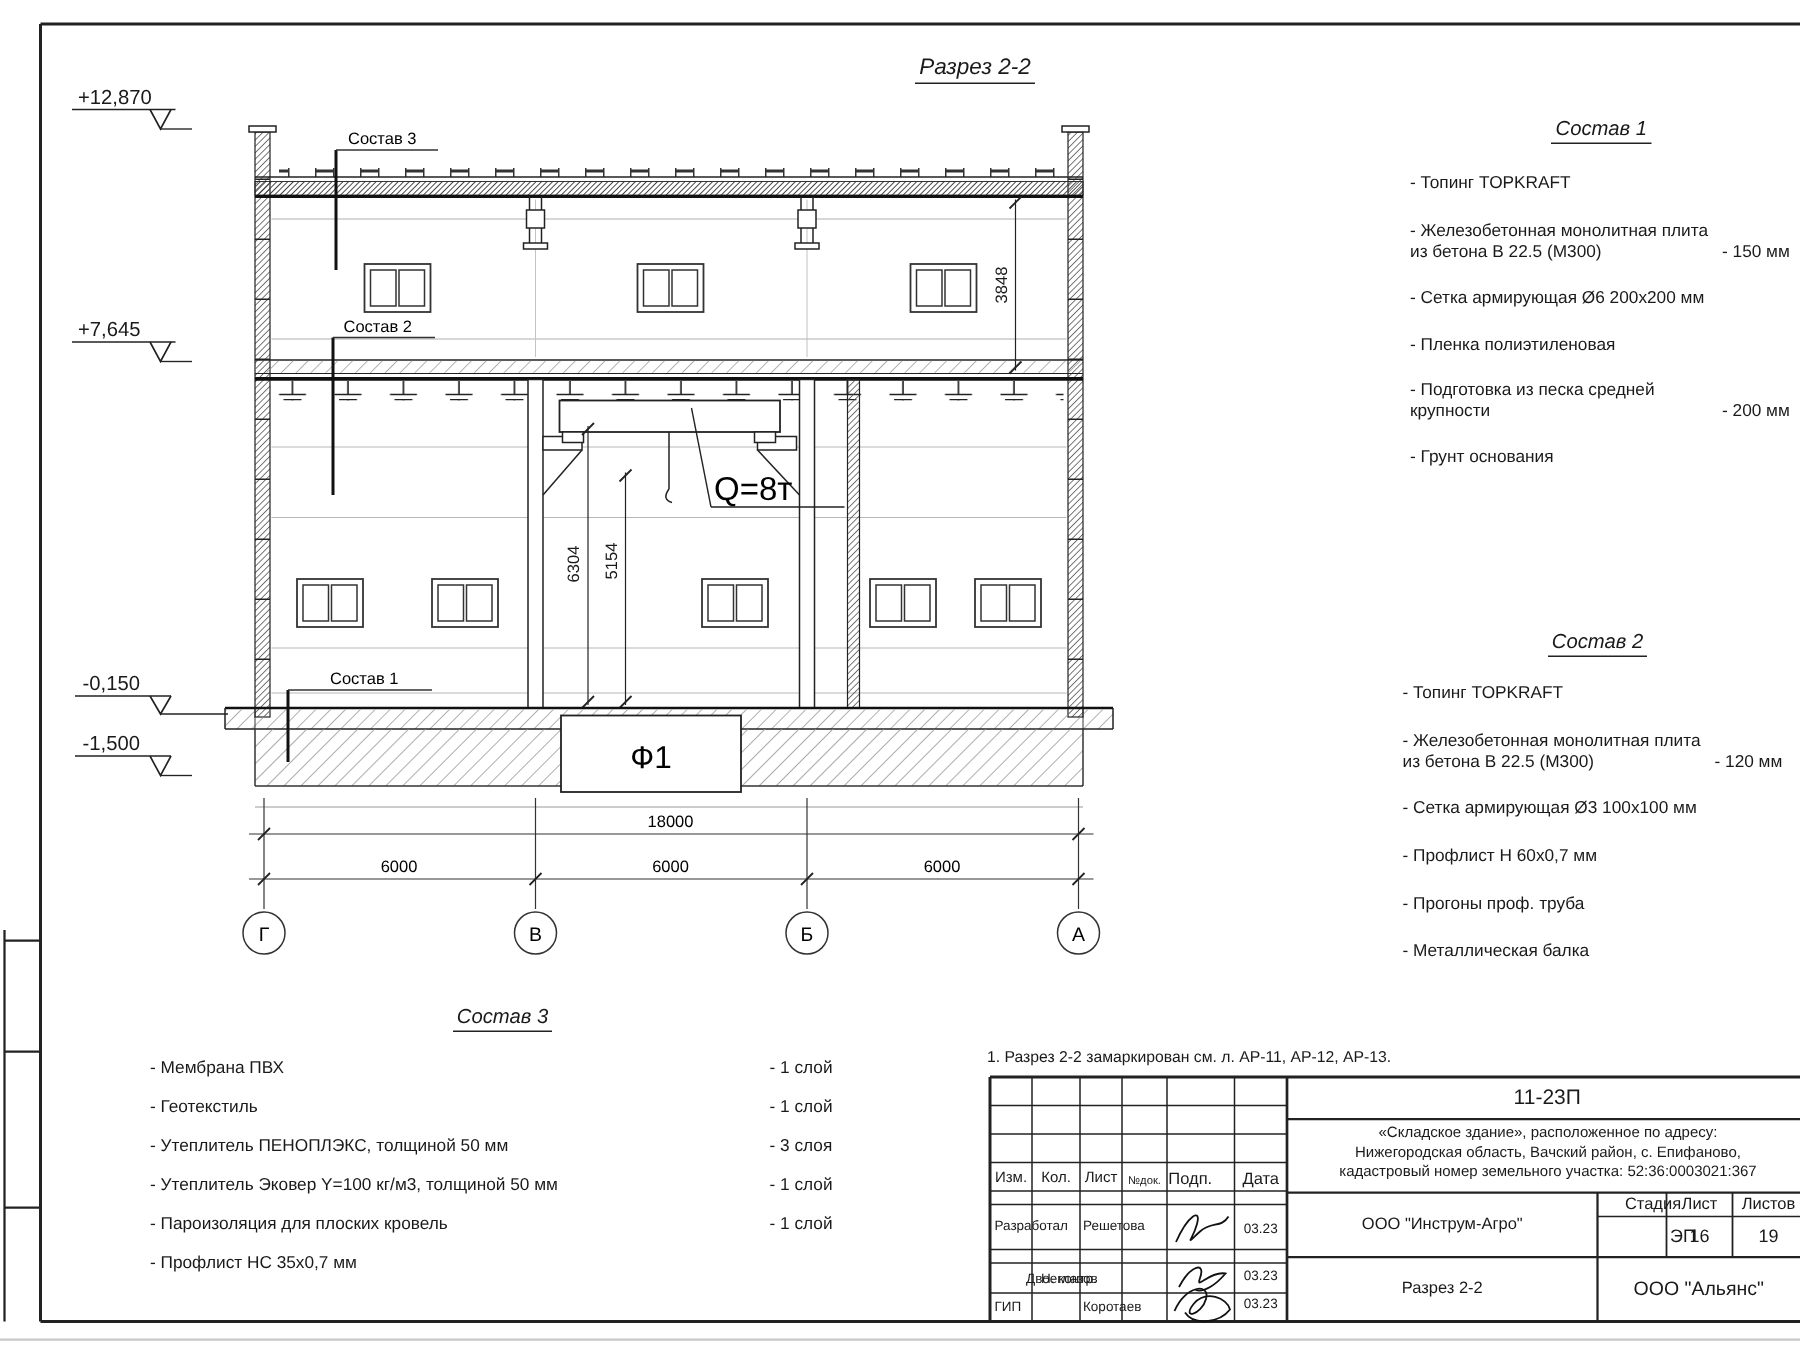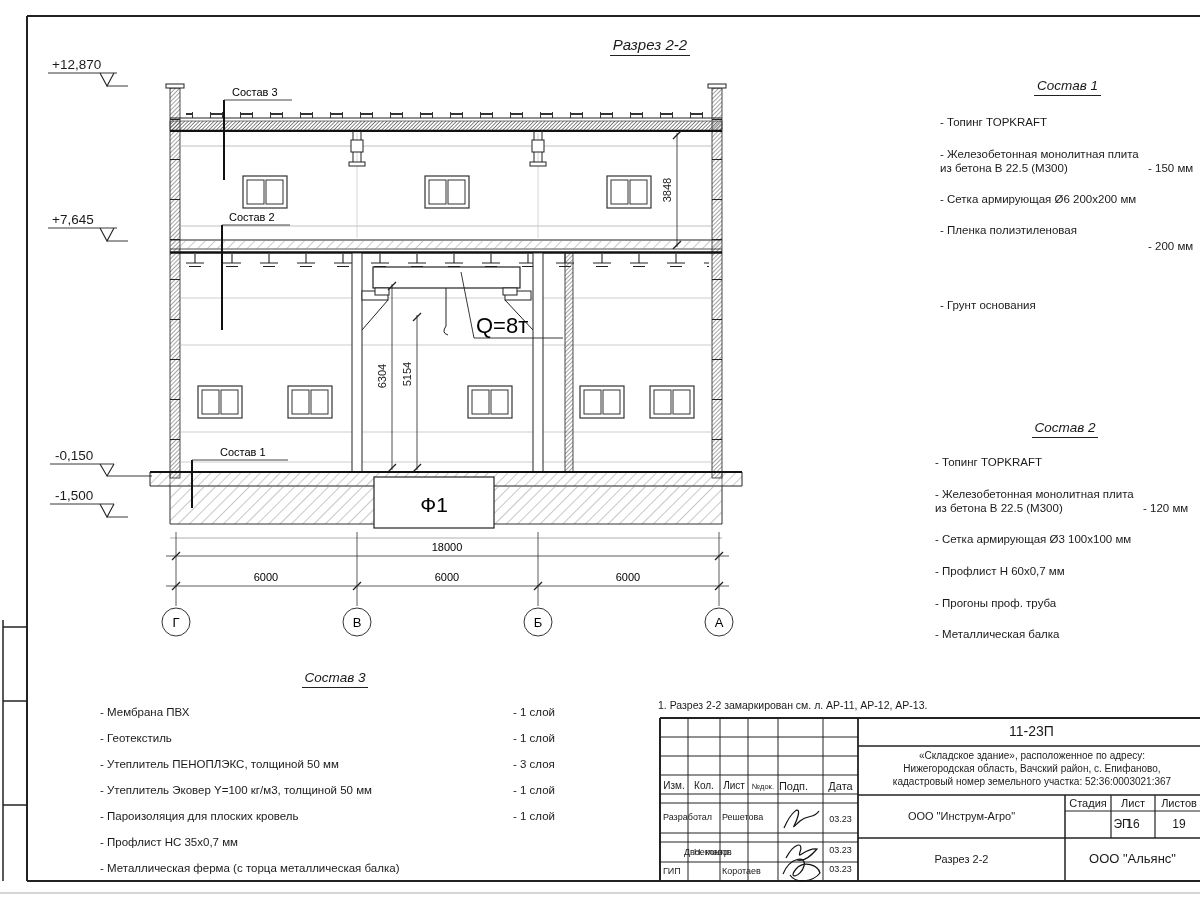--- a/index.html
+++ b/index.html
@@ -296,21 +296,22 @@
   <span class="uln it" style="font-size:15px;">Разрез 2-2</span>
 </div>
 
 <div id="sostav1" class="mlist" style="left:935px;top:78px;width:265px;height:245px;">
   <div class="ltitle"><span class="uln">Состав 1</span></div>
   <div class="mitem" style="top:37px"><span class="mtext">- Топинг TOPKRAFT</span><span class="mval"></span></div>
   <div class="mitem" style="top:69px"><span class="mtext">- Железобетонная  монолитная плита
   из бетона  В 22.5 (М300)</span><span class="mval">- 150 мм</span></div>
   <div class="mitem" style="top:114px"><span class="mtext">- Сетка армирующая Ø6 200x200 мм</span><span class="mval"></span></div>
   <div class="mitem" style="top:145px"><span class="mtext">- Пленка полиэтиленовая</span><span class="mval"></span></div>
-  <div class="mitem" style="top:175px"><span class="mval">- 200 мм</span></div>
+  <div class="mitem" style="top:175px"><span class="mtext">- Подготовка из песка средней
+  крупности</span><span class="mval">- 200 мм</span></div>
   <div class="mitem" style="top:220px"><span class="mtext">- Грунт основания</span><span class="mval"></span></div>
 </div>
 
 <div id="sostav2" class="mlist" style="left:930px;top:420px;width:270px;height:225px;">
   <div class="ltitle"><span class="uln">Состав 2</span></div>
   <div class="mitem" style="top:35px"><span class="mtext">- Топинг TOPKRAFT</span><span class="mval"></span></div>
   <div class="mitem" style="top:67px"><span class="mtext">- Железобетонная  монолитная плита
   из бетона  В 22.5 (М300)</span><span class="mval">- 120 мм</span></div>
   <div class="mitem" style="top:112px"><span class="mtext">- Сетка армирующая Ø3 100x100 мм</span><span class="mval"></span></div>
   <div class="mitem" style="top:144px"><span class="mtext">- Профлист Н 60x0,7 мм</span><span class="mval"></span></div>
@@ -319,21 +320,20 @@
 </div>
 
 <div id="sostav3" class="mlist" style="left:95px;top:670px;width:480px;height:210px;">
   <div class="ltitle"><span class="uln">Состав 3</span></div>
   <div class="mitem" style="top:35px"><span class="mtext">- Мембрана ПВХ</span><span class="mval">- 1 слой</span></div>
   <div class="mitem" style="top:61px"><span class="mtext">- Геотекстиль</span><span class="mval">- 1 слой</span></div>
   <div class="mitem" style="top:87px"><span class="mtext">- Утеплитель ПЕНОПЛЭКС, толщиной 50 мм</span><span class="mval">- 3 слоя</span></div>
   <div class="mitem" style="top:113px"><span class="mtext">- Утеплитель Эковер Y=100 кг/м3, толщиной 50 мм</span><span class="mval">- 1 слой</span></div>
   <div class="mitem" style="top:139px"><span class="mtext">- Пароизоляция для плоских кровель</span><span class="mval">- 1 слой</span></div>
   <div class="mitem" style="top:165px"><span class="mtext">- Профлист НС 35x0,7 мм</span><span class="mval"></span></div>
-  <div class="mitem" style="top:191px"><span class="mtext">- Металлическая ферма (с торца металлическая балка)</span><span class="mval"></span></div>
 </div>
 
 <div class="t" style="left:658px;top:699px;font-size:10.5px;">1. Разрез 2-2 замаркирован см. л. АР-11, АР-12, АР-13.</div>
 
 <div>
   <div class="t ctr" style="left:858px;width:347px;top:723px;font-size:14px;">11-23П</div>
   <div class="t ctr pre" style="left:862px;width:340px;top:749px;font-size:10px;line-height:13px;">«Складское здание», расположенное по адресу:
 Нижегородская область, Вачский район, с. Епифаново,
 кадастровый номер земельного участка: 52:36:0003021:367</div>
 
@@ -350,21 +350,21 @@
 
   <div class="t tb" style="left:663px;width:57px;top:847px;padding-left:31px;">Н. контр.</div>
   <div class="t tb" style="left:684px;width:55px;top:847px;">Двоеглазов</div>
   <div class="t tb ctr" style="left:823px;width:35px;top:845px;">03.23</div>
 
   <div class="t tb" style="left:663px;width:57px;top:866px;">ГИП</div>
   <div class="t tb" style="left:722px;width:55px;top:866px;">Коротаев</div>
   <div class="t tb ctr" style="left:823px;width:35px;top:864px;">03.23</div>
 
   <div class="t ctr" style="left:858px;width:207px;top:810px;font-size:11px;">ООО "Инструм-Агро"</div>
-  <div class="t ctr" style="left:1065px;width:46px;top:797px;font-size:11px;">Стадия</div>
+  <div class="t ctr" style="left:1065px;width:46px;top:797px;font-size:11px;padding-left:14px;">Стадия</div>
   <div class="t ctr" style="left:1111px;width:44px;top:797px;font-size:11px;">Лист</div>
   <div class="t ctr" style="left:1155px;width:48px;top:797px;font-size:11px;">Листов</div>
   <div class="t ctr" style="left:1065px;width:46px;top:817px;font-size:12px;padding-left:34px;">ЭП</div>
   <div class="t ctr" style="left:1111px;width:44px;top:817px;font-size:12px;">16</div>
   <div class="t ctr" style="left:1155px;width:48px;top:817px;font-size:12px;">19</div>
   <div class="t ctr" style="left:858px;width:207px;top:853px;font-size:11px;">Разрез 2-2</div>
   <div class="t ctr" style="left:1065px;width:135px;top:851px;font-size:13px;">ООО "Альянс"</div>
 </div>
 
 </body></html>

